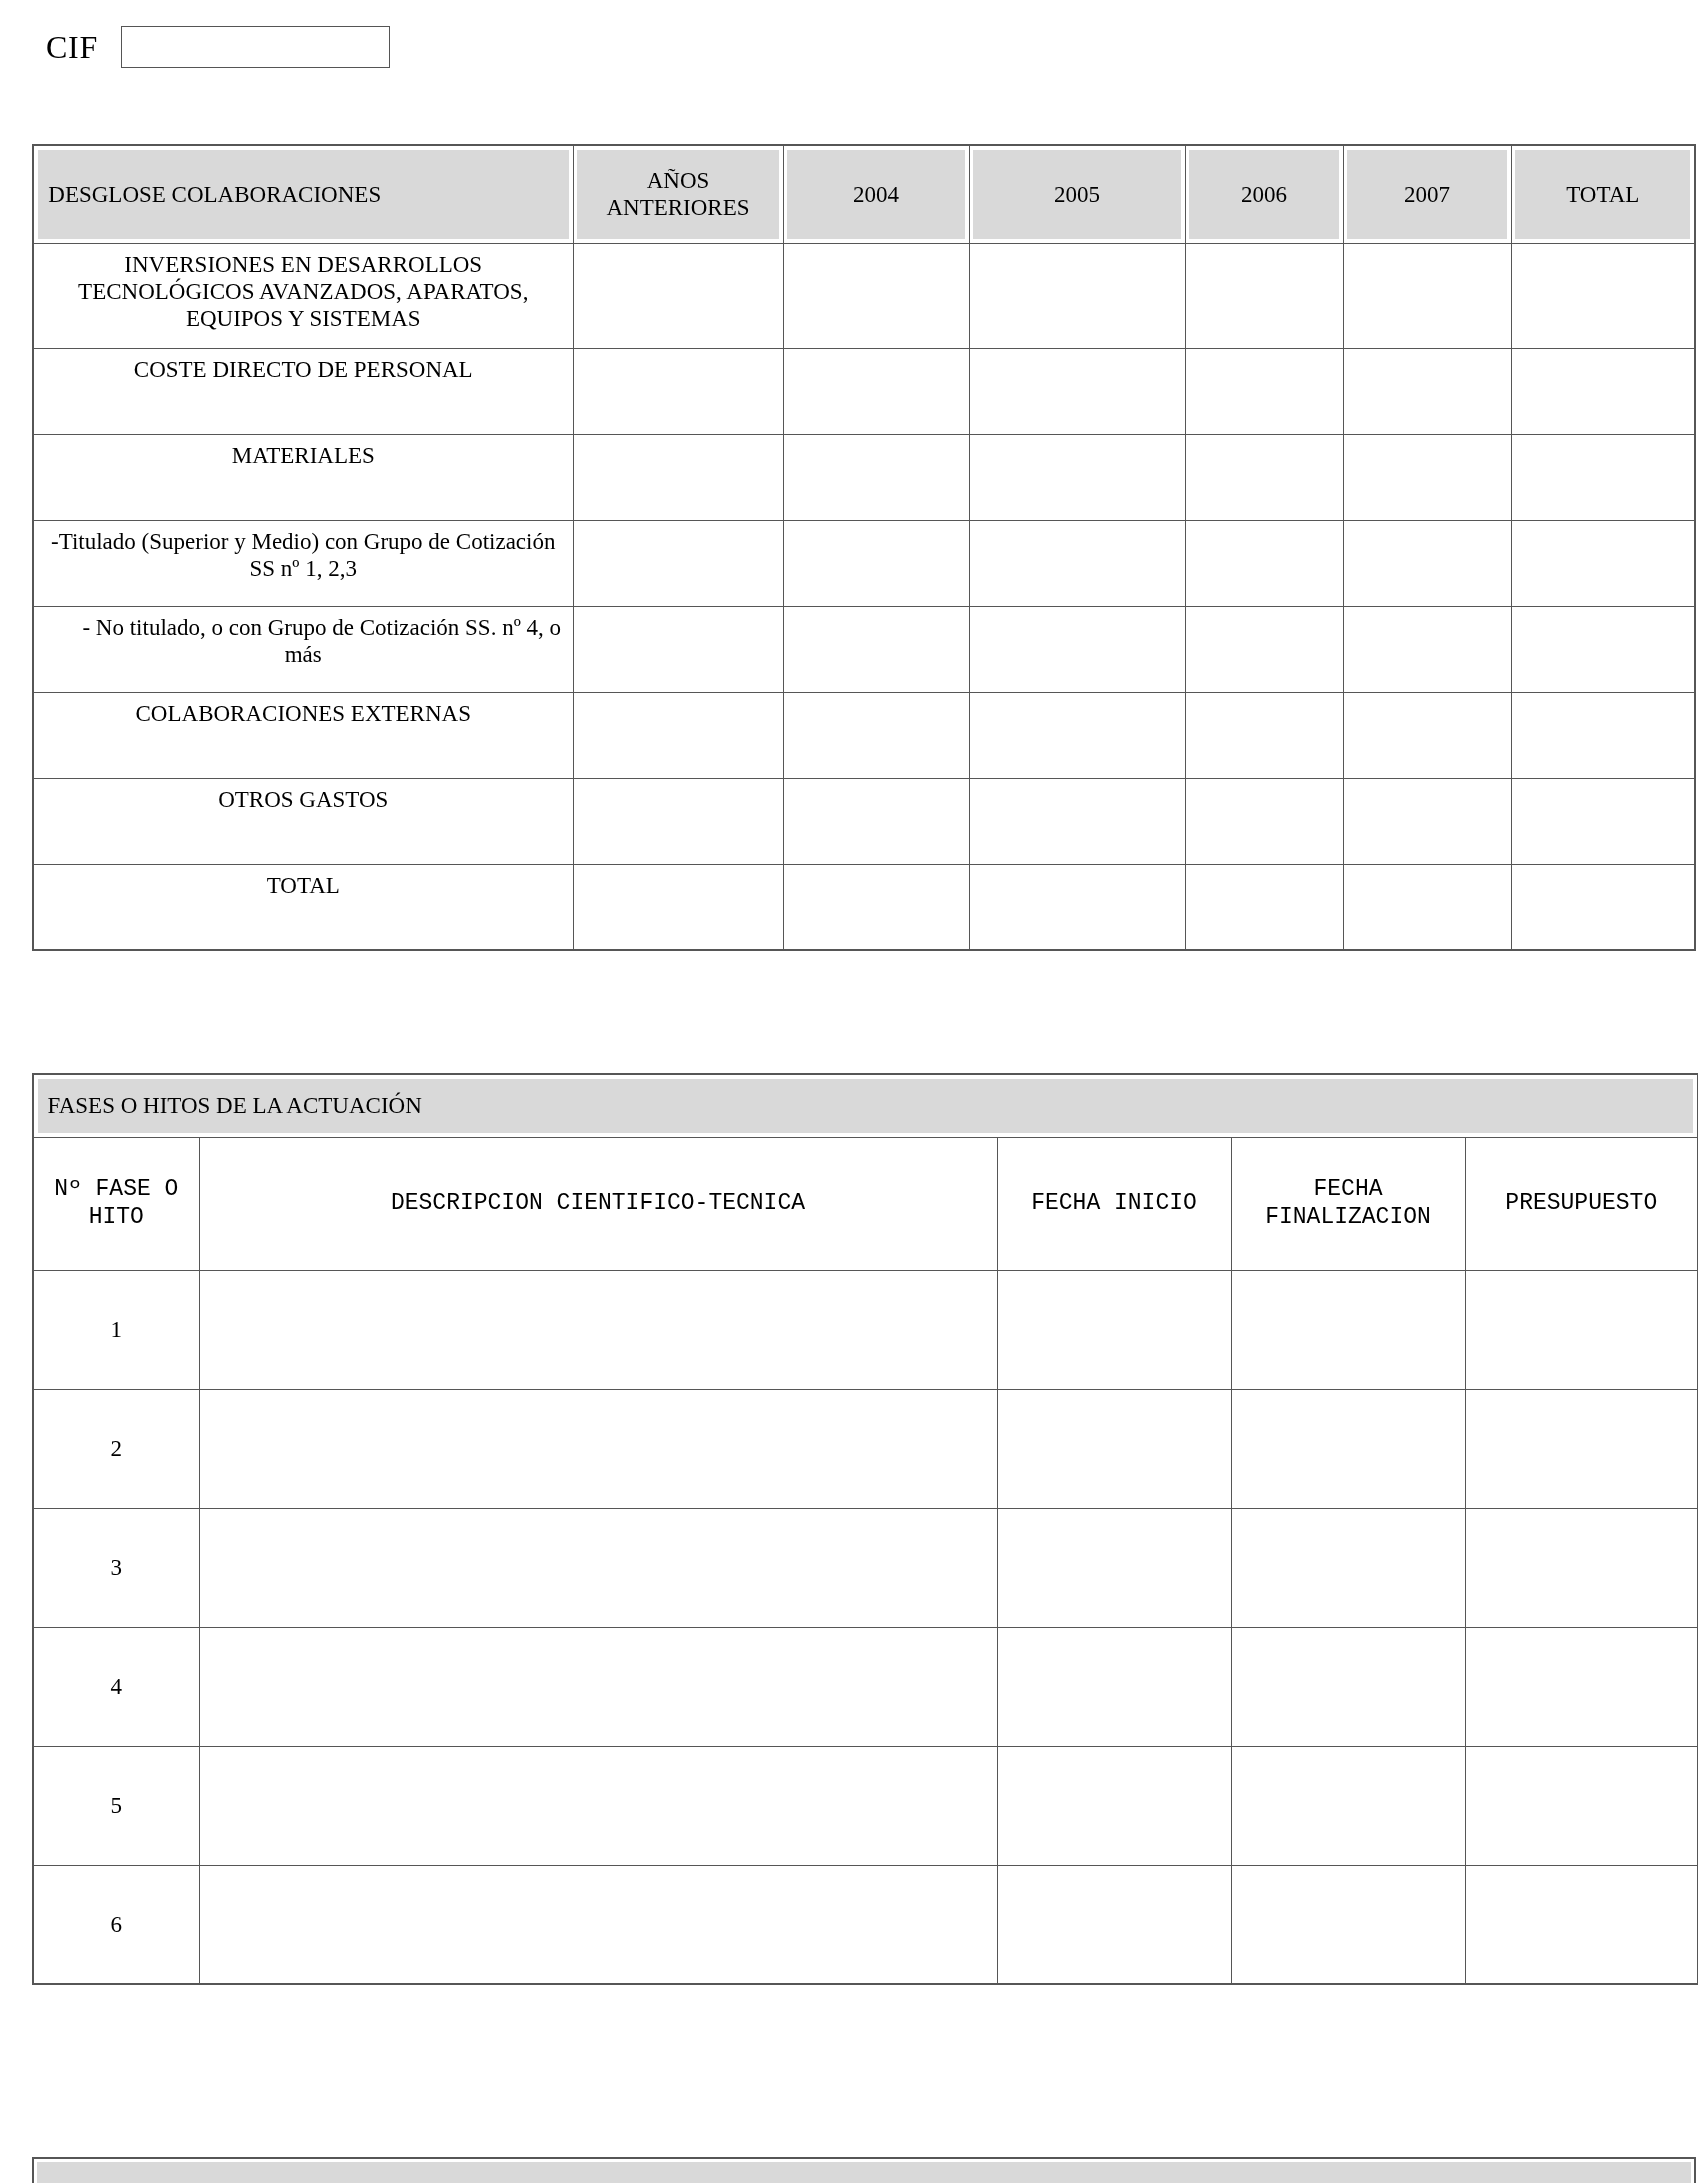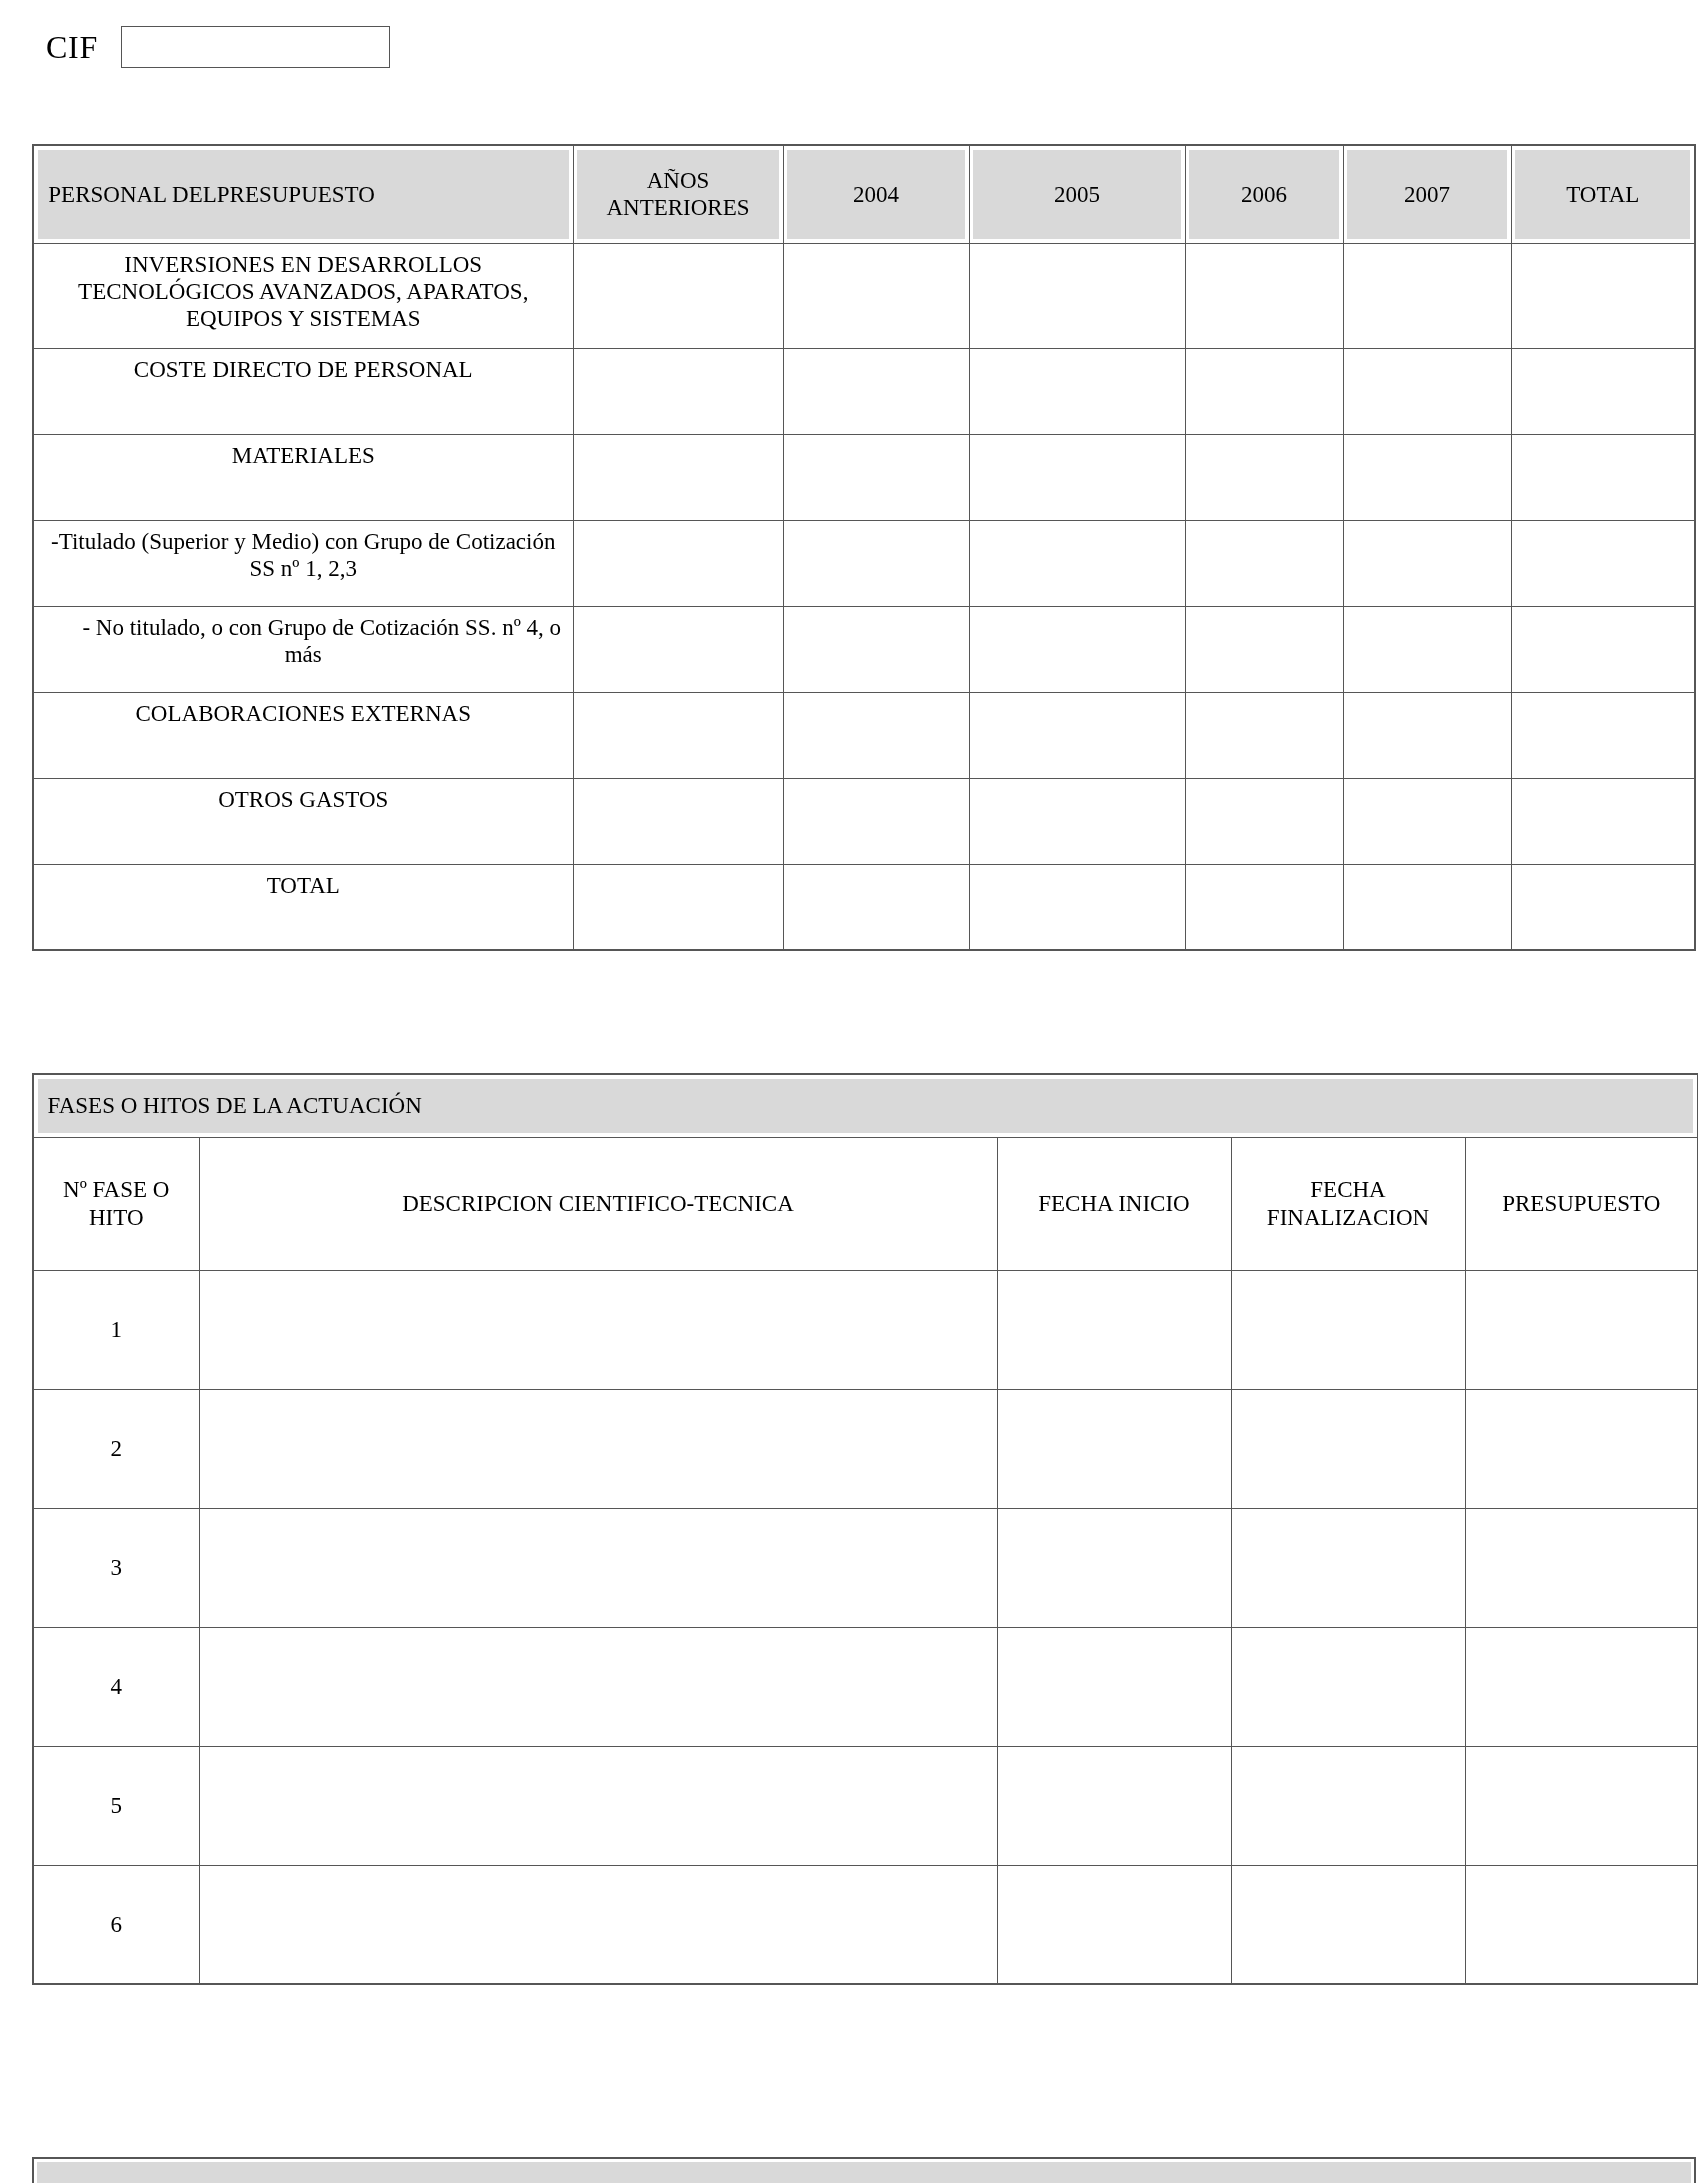--- a/index.html
+++ b/index.html
@@ -88,21 +88,21 @@
   .phases-table tr.title-row { height: 63px; padding-left: 30px; }
   .phases-table th.title-bar {
     background: #d9d9d9;
     background-clip: content-box;
     padding: 3.6px;
     font-weight: normal;
     text-align: left;
     vertical-align: middle;
   }
   .phases-table th.title-bar .hdr-text { padding-left: 10px; }
-  .phases-table tr.header-row { height: 133px; }
+  .phases-table tr.header-row { height: 133px; font-family: Liberation Mono, monospace; }
   .phases-table tr.header-row th {
     background: #ffffff;
     font-weight: normal;
     text-align: center;
     vertical-align: middle;
     padding: 4.3px;
   }
   .phases-table tbody tr { height: 119px; }
   .phases-table td.num-cell {
     text-align: center;
@@ -139,21 +139,21 @@
       <col style="width:540px">
       <col style="width:210px">
       <col style="width:186px">
       <col style="width:216px">
       <col style="width:158px">
       <col style="width:168px">
       <col style="width:184px">
     </colgroup>
     <thead>
       <tr>
-        <th class="left"><span class="hdr-text">PERSONAL DELPRESUPUESTO</span></th>
+        <th class="left"><span class="hdr-text">DESGLOSE COLABORACIONES</span></th>
         <th>AÑOS ANTERIORES</th>
         <th>2004</th>
         <th>2005</th>
         <th>2006</th>
         <th>2007</th>
         <th>TOTAL</th>
       </tr>
     </thead>
     <tbody>
       <tr class="tall">

